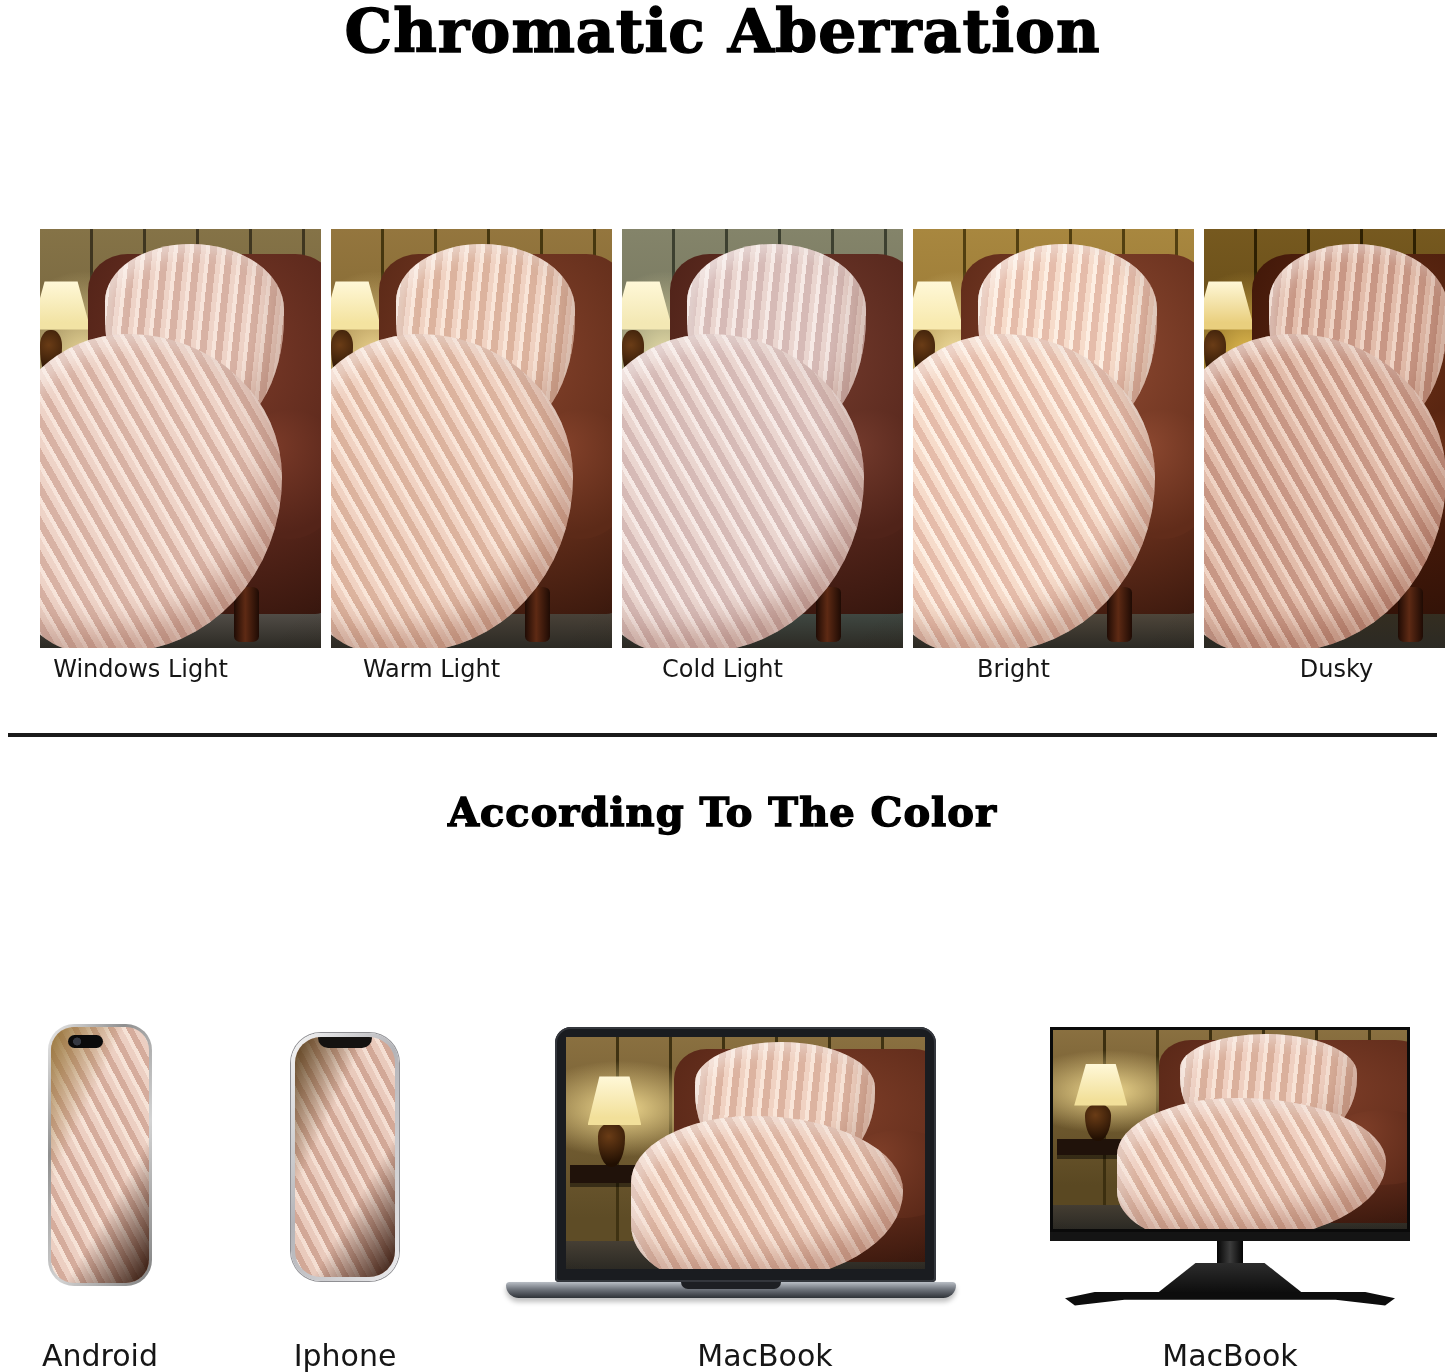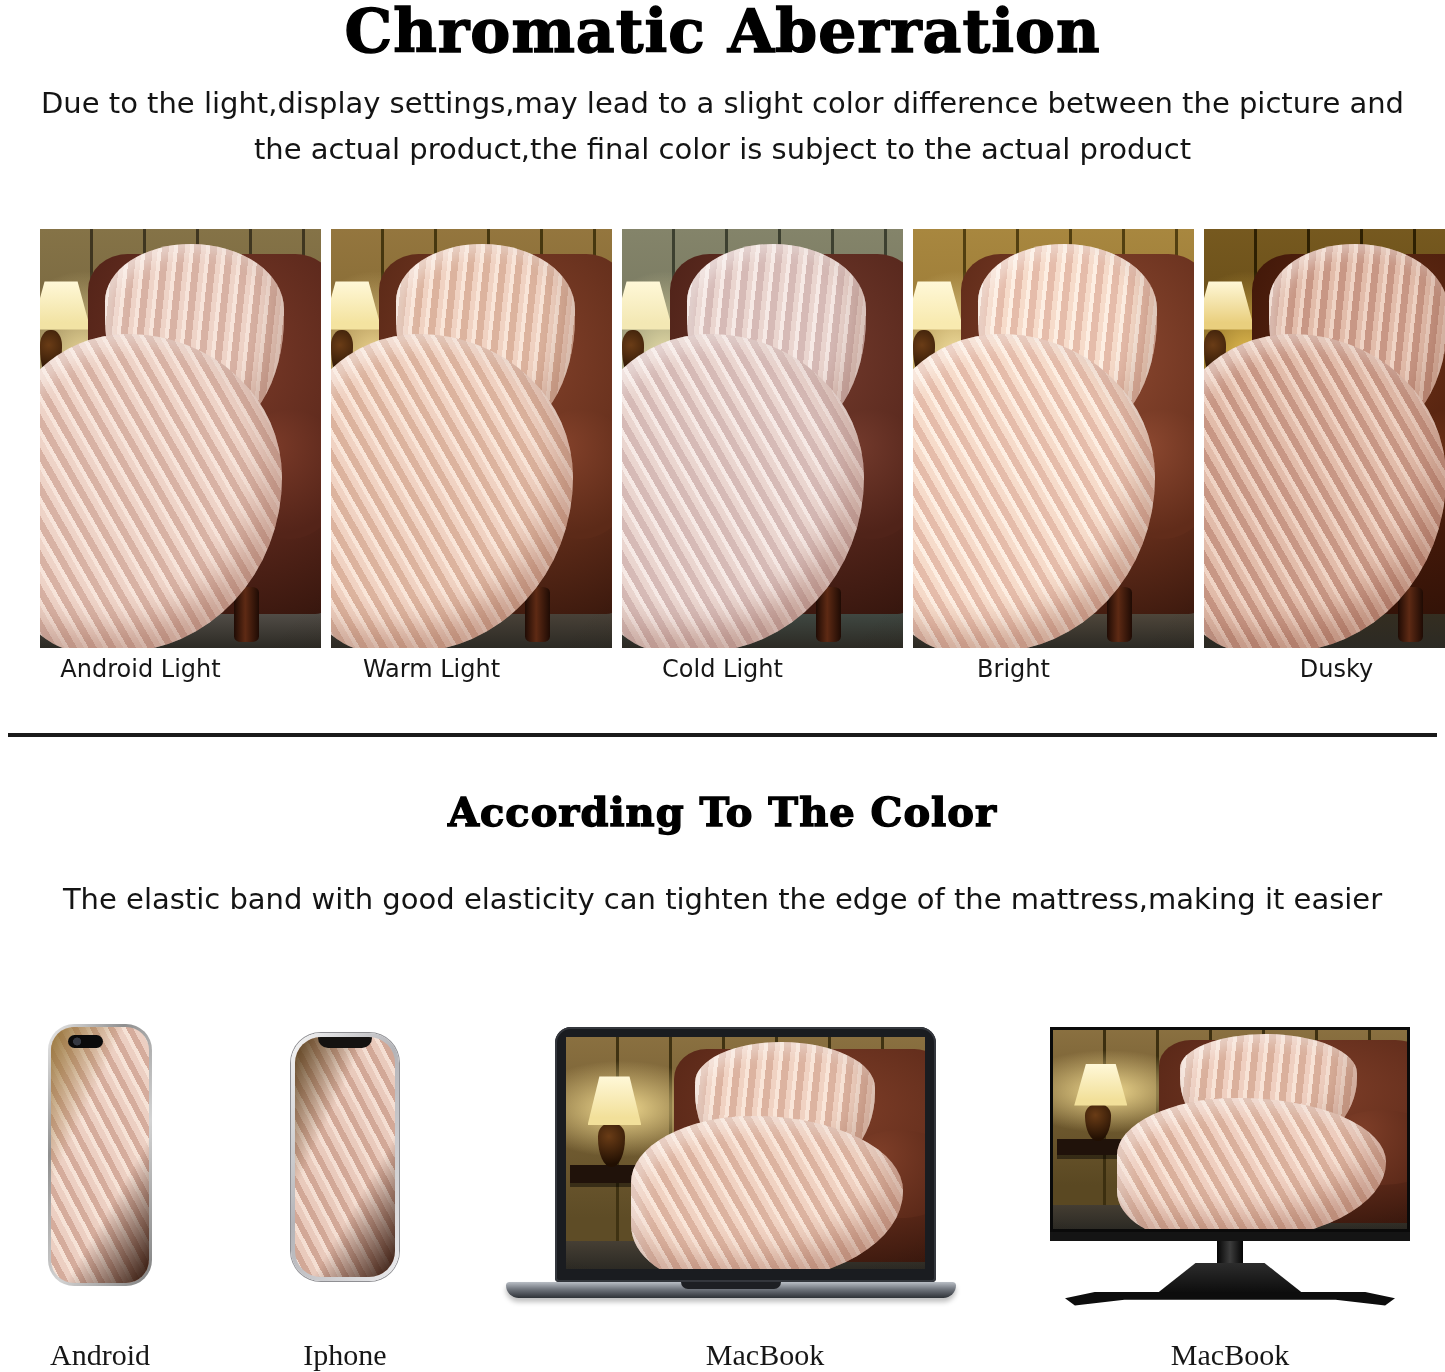--- a/index.html
+++ b/index.html
@@ -70,21 +70,21 @@
   .landscape .sidetable{left:1%;top:55%;width:24%;height:8%;}
   .landscape .chair{left:30%;top:5%;width:76%;height:92%;border-radius:12% 12% 6% 6%/14% 14% 8% 8%;}
   .landscape .chair-arm{right:-10%;top:40%;width:34%;height:38%;}
   .landscape .chair-leg{left:62%;bottom:1%;width:7%;height:16%;}
   .landscape .blanket-top{left:36%;top:2%;width:50%;height:58%;}
   .landscape .blanket-main{left:18%;top:34%;width:76%;height:72%;}
   .landscape .floor{height:12%;}
 
   
   .device-label{position:absolute;top:1338px;transform:translateX(-50%);
-    font-size:30px;color:var(--label,#161616);white-space:nowrap;font-family:Liberation Serif, serif;}
+    font-size:30px;color:var(--label,#161616);white-space:nowrap;}
 
   
   .phone{position:absolute;}
   #android{left:48px;top:1024px;width:104px;height:262px;}
   #iphone{left:291px;top:1033px;width:108px;height:248px;}
   .phone-frame{position:absolute;inset:0;}
   #android .phone-frame{border-radius:26px;
     background:linear-gradient(120deg,#ececec,#8f8f8f 30%,#d3d3d3 62%,#7e7e7e);}
   #iphone .phone-frame{border-radius:30px;
     background:linear-gradient(120deg,#f7f7f7,#b4b4b8 45%,#ececee);
@@ -131,24 +131,20 @@
     background:linear-gradient(180deg,#2c2c2c,#0b0b0b);}
   .mon-feet{position:absolute;left:15px;top:265px;width:330px;height:15px;background:#0d0d0d;
     clip-path:polygon(0 42%,9% 0,91% 0,100% 42%,97% 90%,82% 52%,18% 52%,3% 90%);}
 </style>
 </head>
 <body>
 
 <div id="page" style="--heading: #000000; --body: #141414; --divider: #1a1a1a; --background: #ffffff; --label: #161616;">
 
   <h1 id="title1" class="big-title">Chromatic Aberration</h1>
-  <div id="sub1" class="sub">
-    <div>Due to the light,display settings,may lead to a slight color difference between the picture and</div>
-    <div>the actual product,the final color is subject to the actual product</div>
-  </div>
 
   <figure class="variant v0">
     <div class="scene portrait" style="--wall1: #857347; --wall2: #5c4e30; --seam: #3f3620; --glow: #f2df9e; --shade: #f2e3a4; --b1: #eed3c7; --b2: #d8b2a4; --b3: #f7e4da; --chair: #542419; --chair2: #7a3a28; --floor: #55504a;">
       <div class="wall"></div>
       <div class="glow"></div>
       <div class="sidetable"></div>
       <div class="lampbody"></div>
       <div class="lampshade"></div>
       <div class="floor"></div>
       <div class="chair"></div>
@@ -217,31 +213,30 @@
       <div class="floor"></div>
       <div class="chair"></div>
       <div class="chair-arm"></div>
       <div class="chair-leg"></div>
       <div class="blanket-top"></div>
       <div class="blanket-main"></div>
       <div class="shade-overlay"></div>
     </div>
   </figure>
 
-  <div class="vlabel l0">Android Light</div>
+  <div class="vlabel l0">Windows Light</div>
   <div class="vlabel l1">Warm Light</div>
   <div class="vlabel l2">Cold Light</div>
   <div class="vlabel l3">Bright</div>
   <div class="vlabel l4">Dusky</div>
 
   <div class="divider"></div>
 
   <h2 id="title2" class="big-title">According To The Color</h2>
   <div id="sub2" class="sub">
-    <div>The elastic band with good elasticity can tighten the edge of the mattress,making it easier</div>
   </div>
 
   <div id="android" class="phone">
     <div class="phone-frame"></div>
     <div class="pscreen">
       <div class="closeup" style="--b1: #eccfc2; --b2: #d5ac9c; --b3: #f6e2d6; --wallt: #97753a; --dark: #2c1207;"></div>
       <div class="cam-pill"></div>
     </div>
   </div>
 

